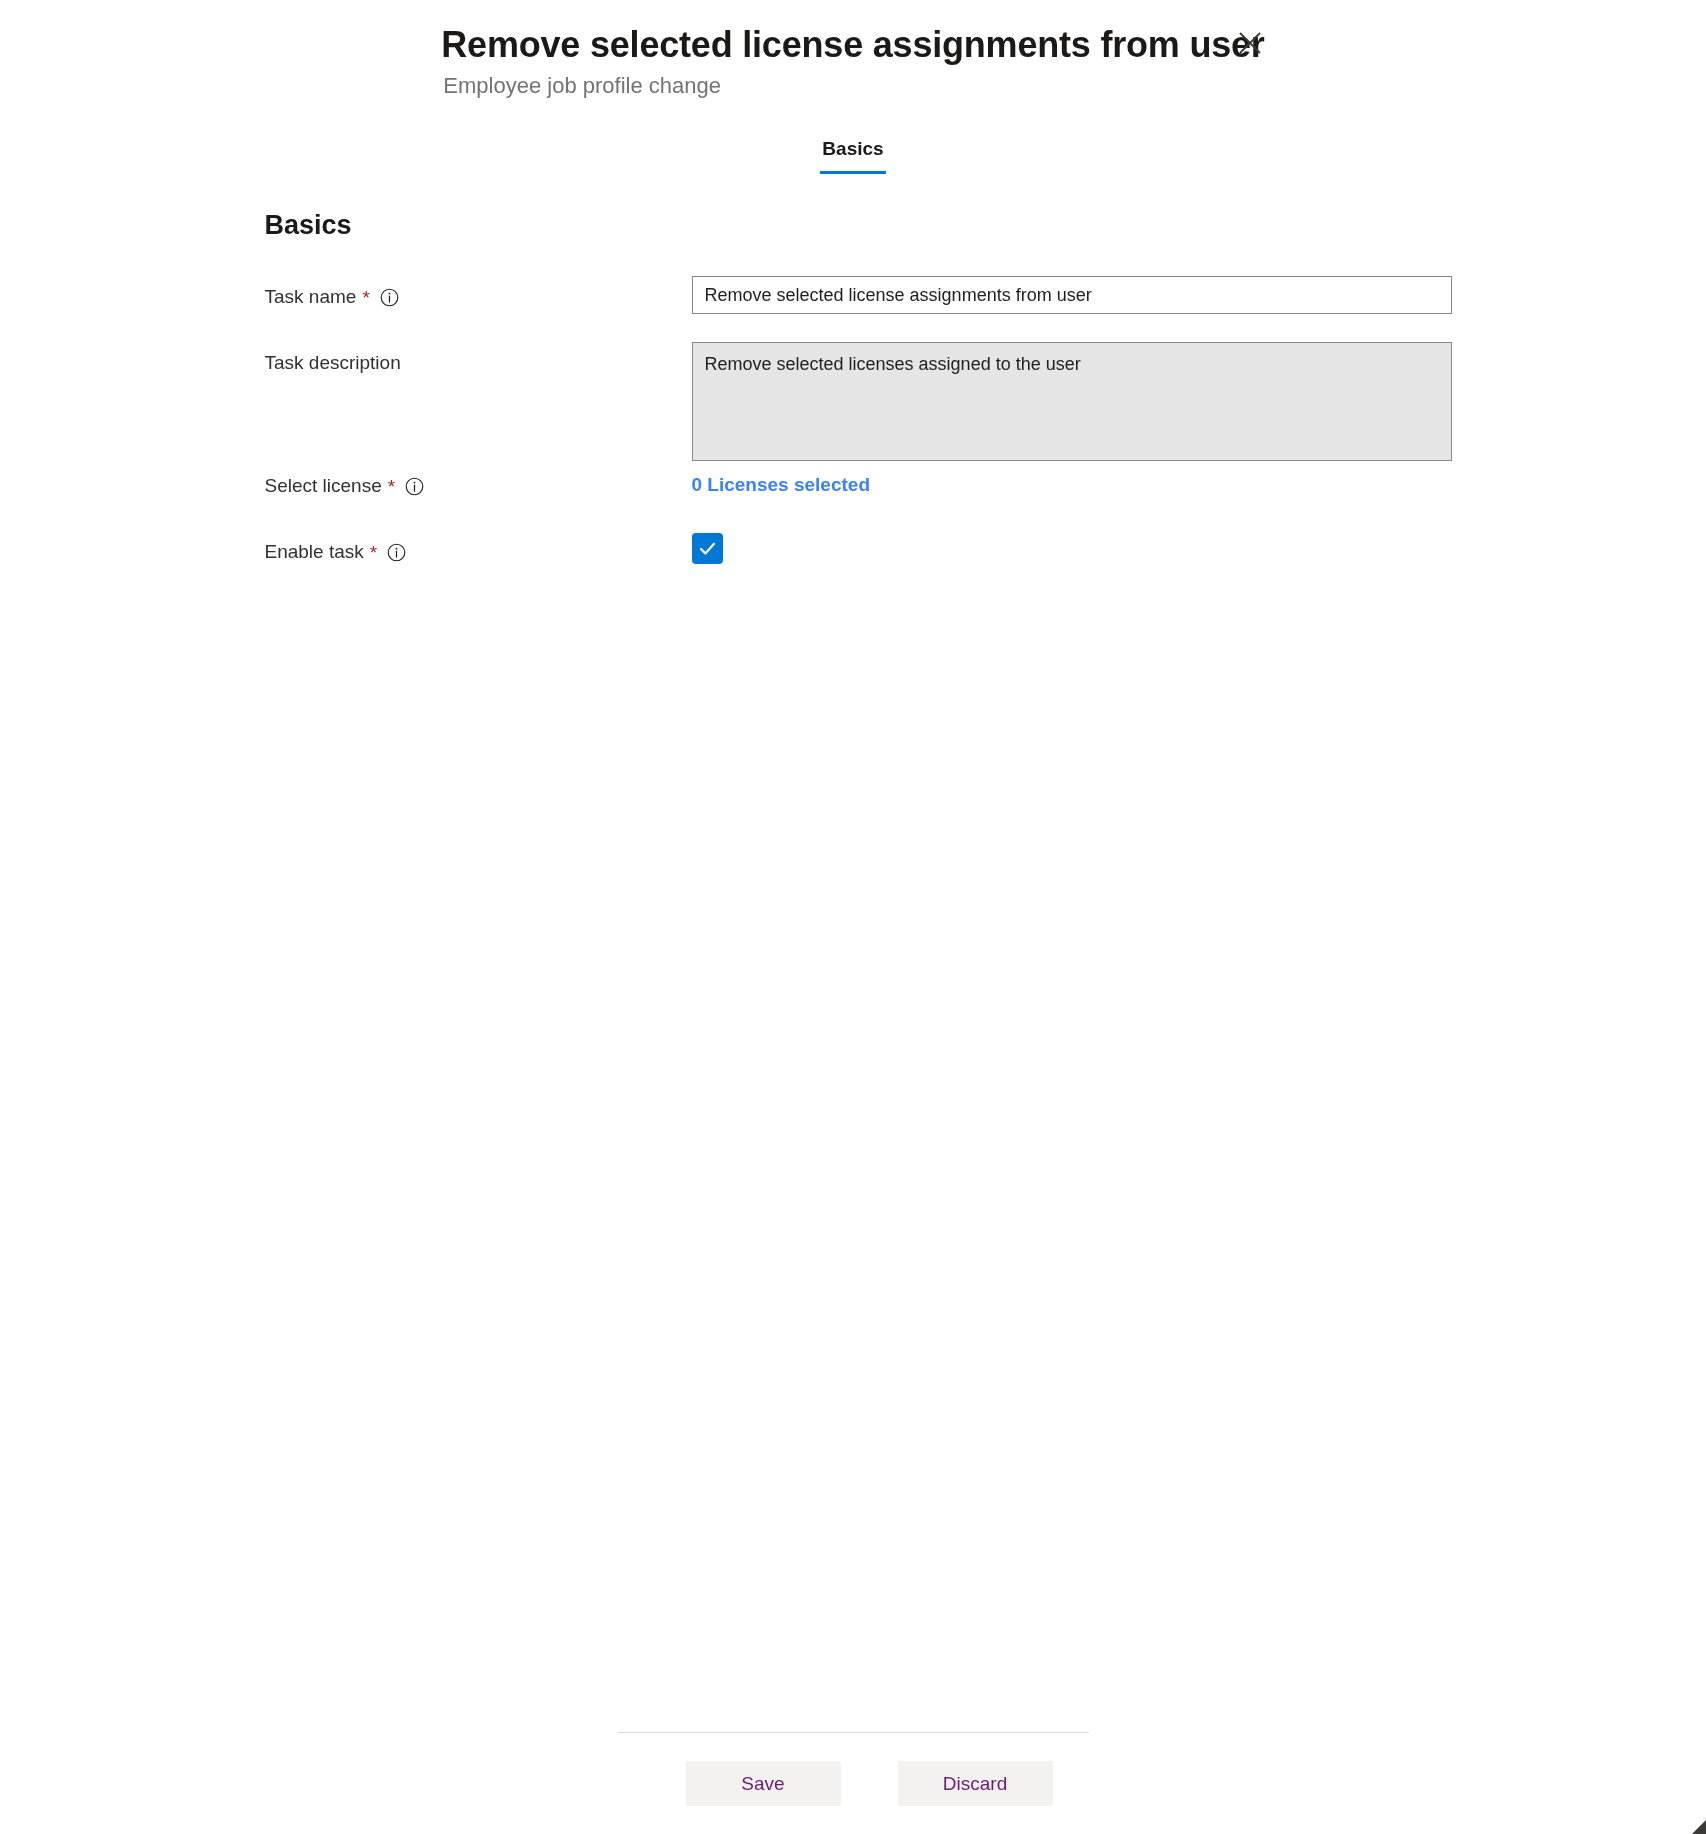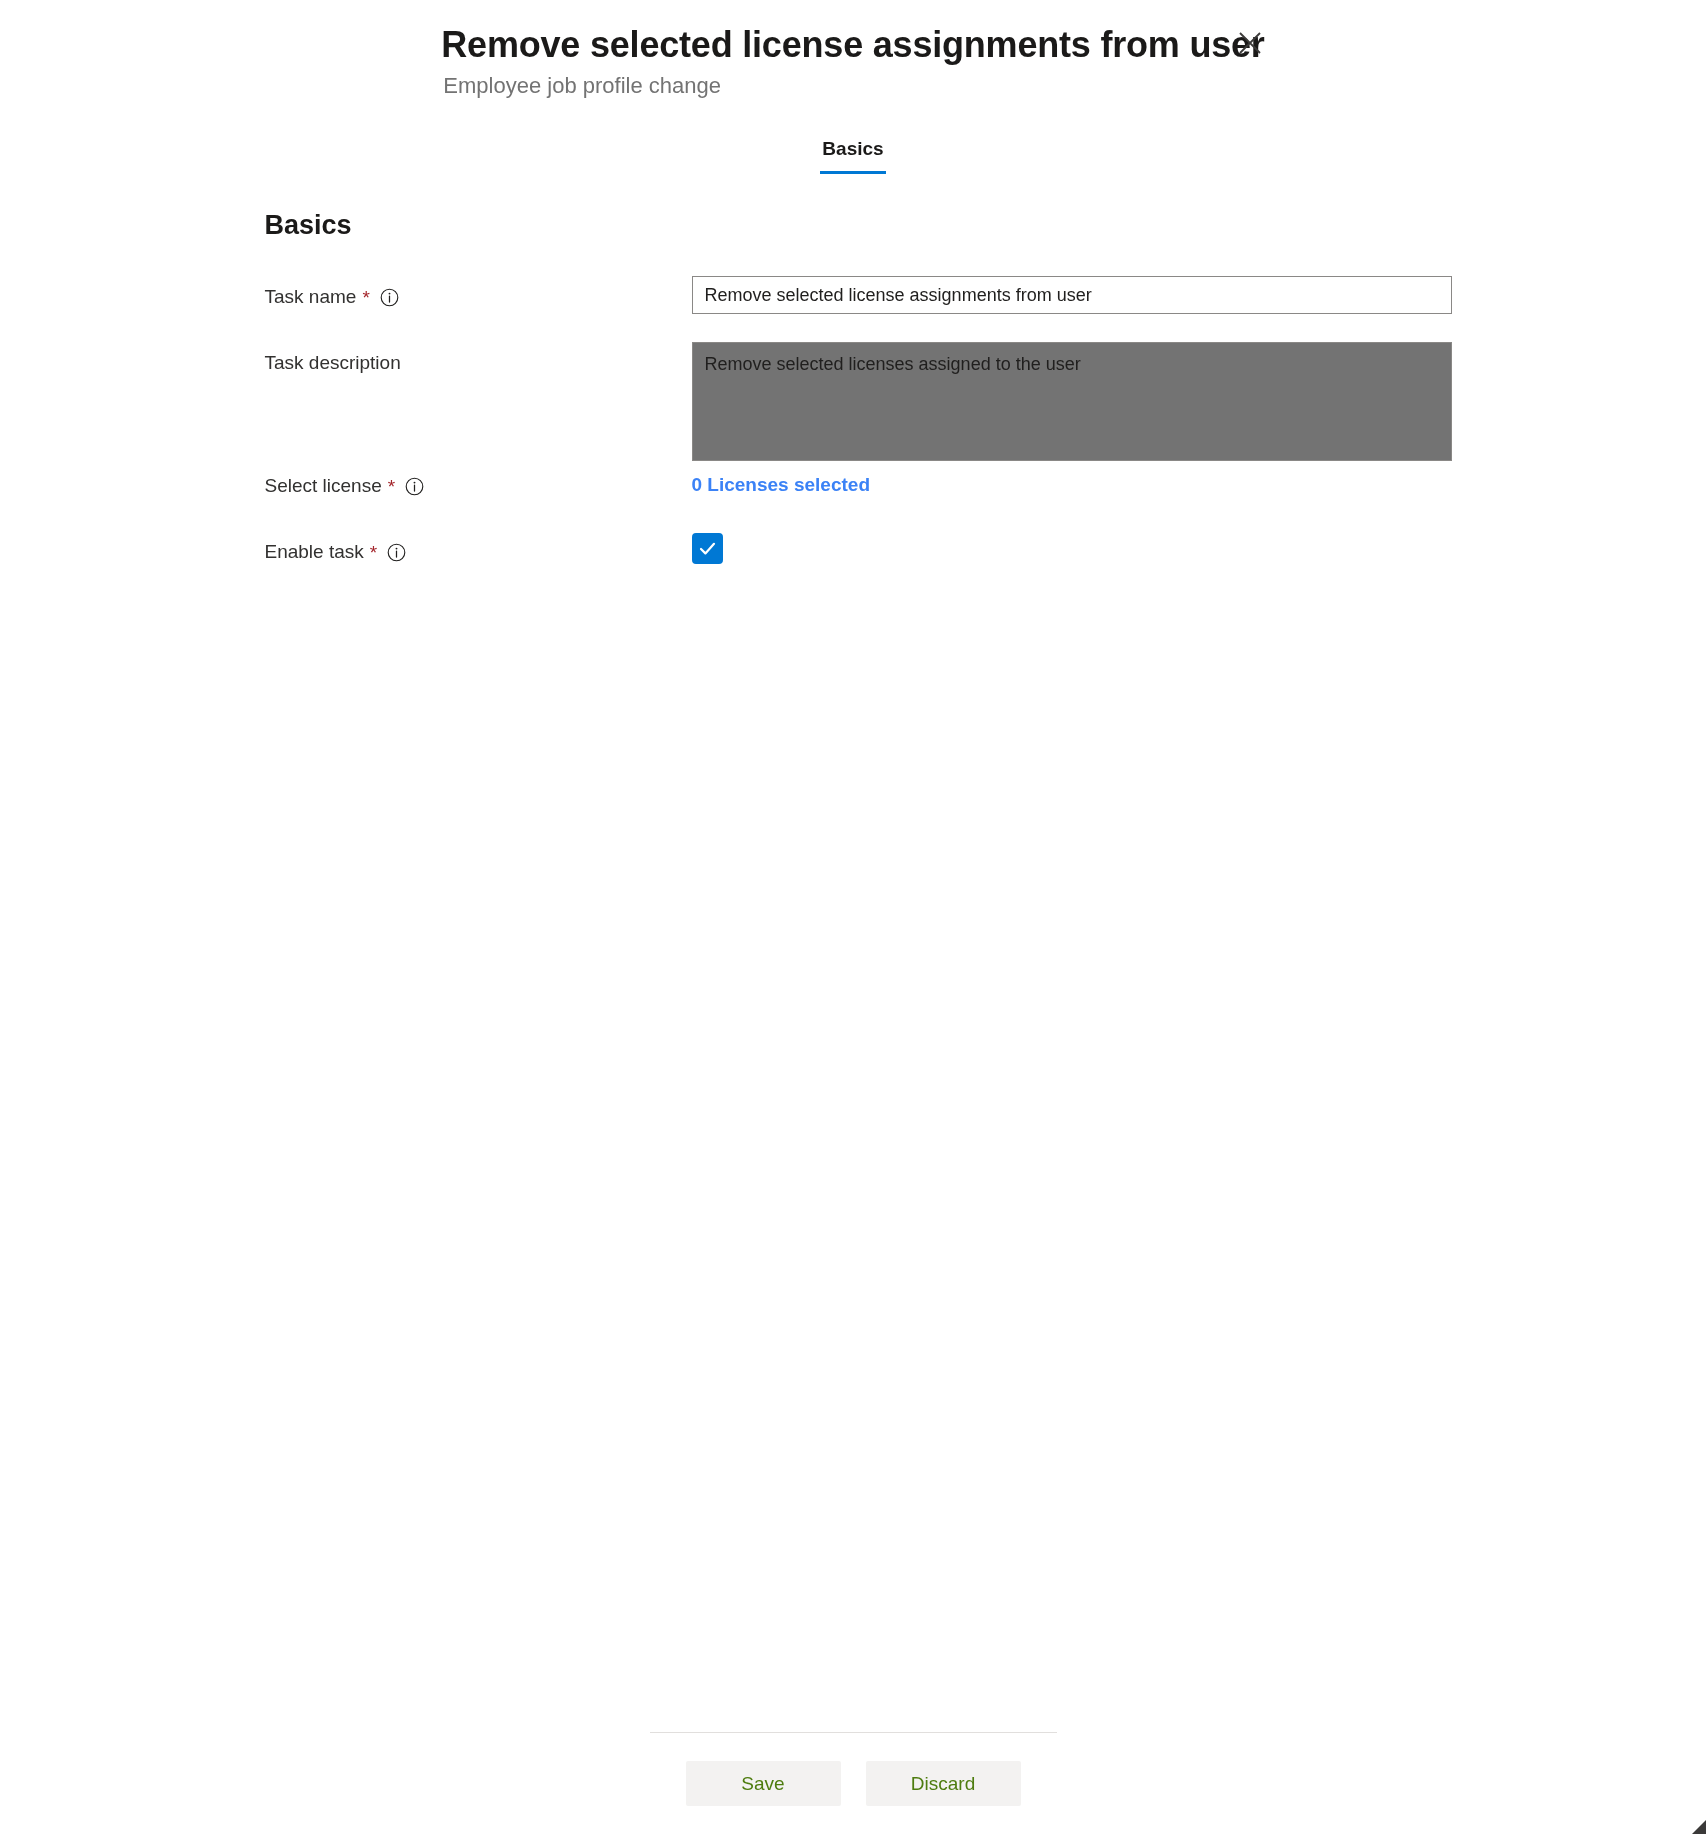--- a/index.html
+++ b/index.html
@@ -152,21 +152,21 @@
     font-size: 18px;
     line-height: 22px;
     color: #201f1e;
     padding: 0 12px;
     outline: none;
   }
   .text-area {
     width: 760px;
     height: 119px;
     border: 1px solid #8a8886;
-    background: #737373;
+    background: #e5e5e5;
     font-family: inherit;
     font-size: 18px;
     line-height: 24px;
     color: #201f1e;
     padding: 9px 12px;
     resize: none;
     outline: none;
   }
 
   .link-value {
@@ -206,27 +206,28 @@
     border-top: 1px solid #e1dfdd;
     padding: 28px 36px;
     display: flex;
     gap: 25px;
   }
   .footer-button {
     min-width: 155px;
     height: 45px;
     border: none;
     background: #f3f2f1;
-    color: #4d7c0f;
+    color: #701a75;
     font-family: inherit;
     font-size: 19px;
     line-height: 45px;
     padding: 0 18px;
     cursor: default;
     border-radius: 2px;
+    margin-left: 32px;
   }
 
   
   .resize-grip {
     position: absolute;
     right: 0;
     bottom: 0;
     width: 16px;
     height: 16px;
     cursor: nwse-resize;

